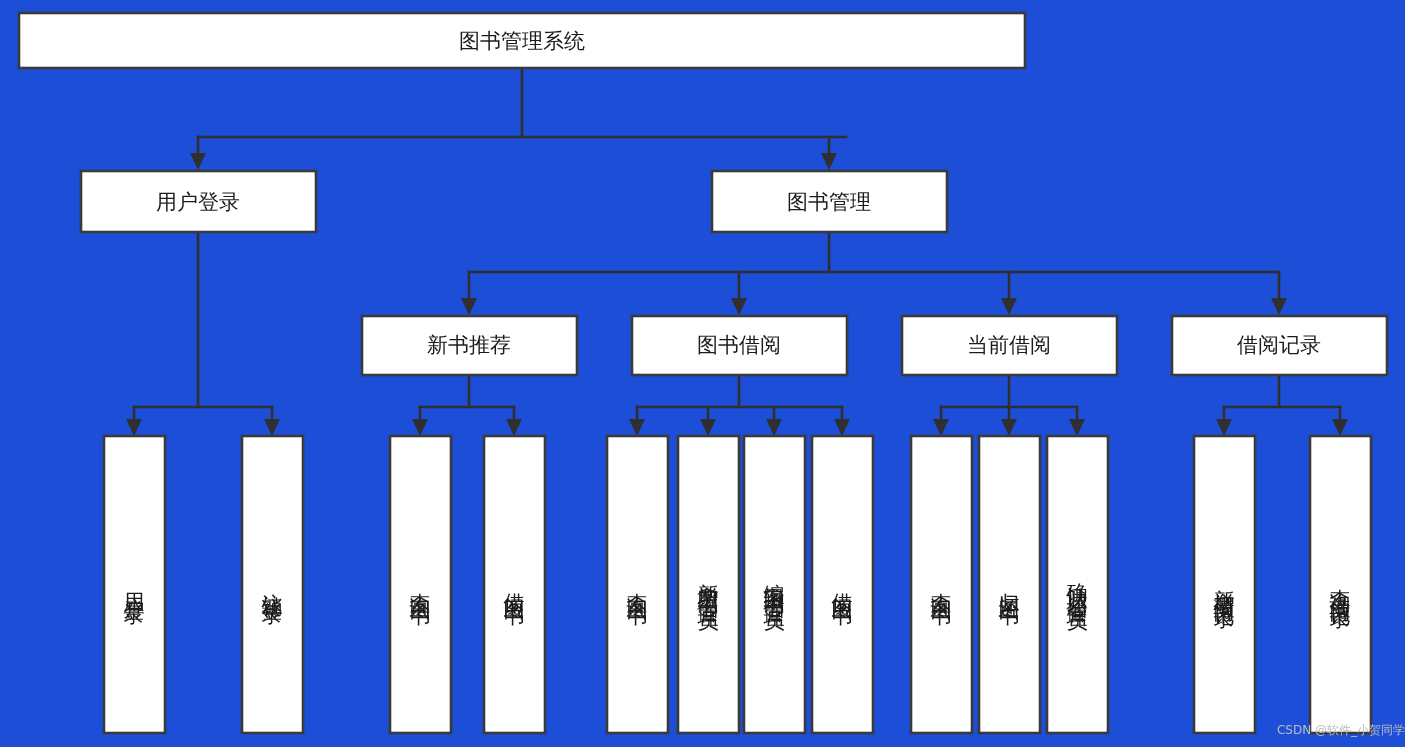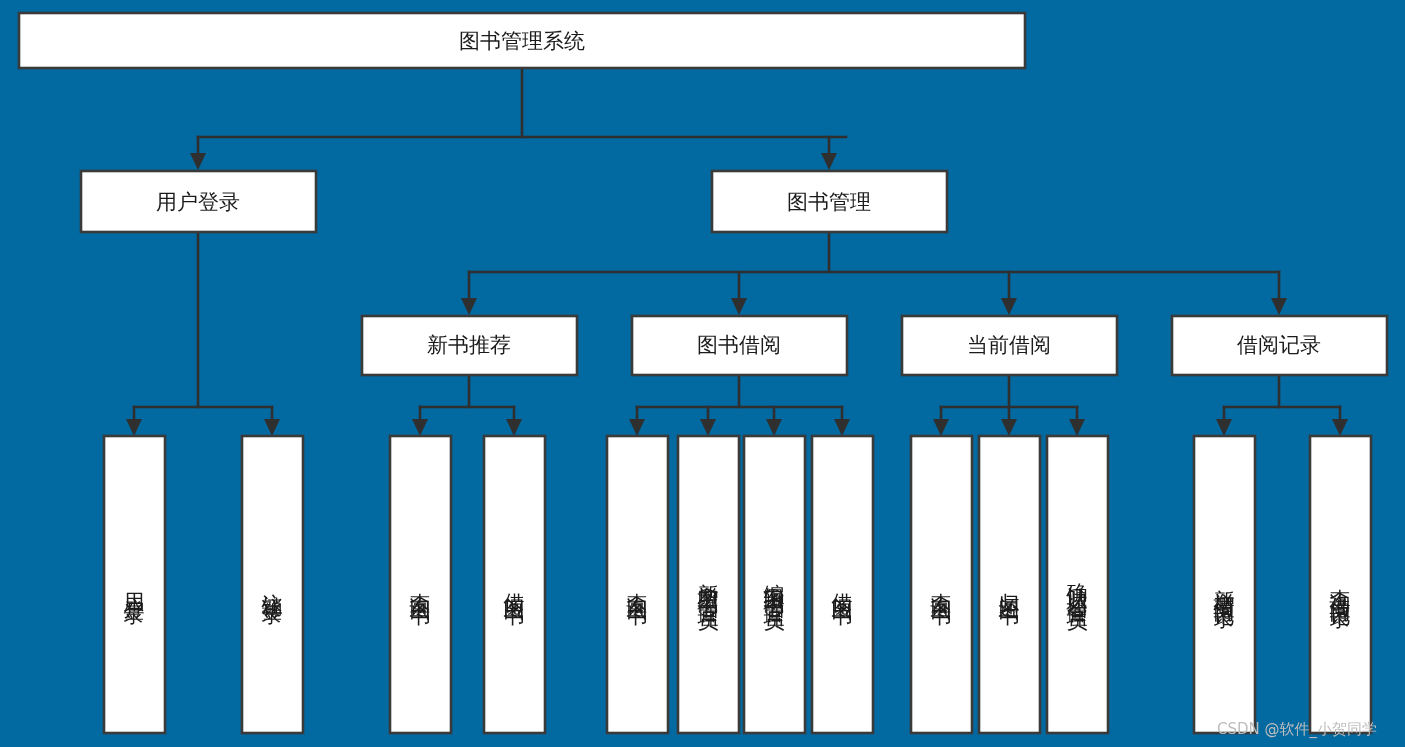--- a/index.html
+++ b/index.html
@@ -10,21 +10,21 @@
   body {
     width: 1405px;
     height: 747px;
     font-family: "DejaVu Sans", "Liberation Sans", sans-serif;
     overflow: hidden;
   }
   #diagram-root {
     position: relative;
     width: 1405px;
     height: 747px;
-    background: #0369a1;
+    background: #1d4ed8;
   }
   svg.diagram-svg {
     position: absolute;
     left: 0;
     top: 0;
     width: 1405px;
     height: 747px;
   }
   .node-box {
     fill: #ffffff;
@@ -52,24 +52,24 @@
     font-family: "DejaVu Sans", "Liberation Sans", sans-serif;
     font-size: 21px;
     fill: #1b1b1b;
     writing-mode: vertical-rl;
     text-orientation: upright;
     text-anchor: middle;
     letter-spacing: 4px;
   }
   .watermark {
     position: absolute;
-    right: 28px;
+    right: 0;
     bottom: 8px;
     font-family: "DejaVu Sans", "Liberation Sans", sans-serif;
-    font-size: 15px;
+    font-size: 12px;
     color: #bdbdbd;
     white-space: nowrap;
     user-select: none;
   }
 </style>
 </head>
 <body>
 
 <div id="diagram-root">
 

